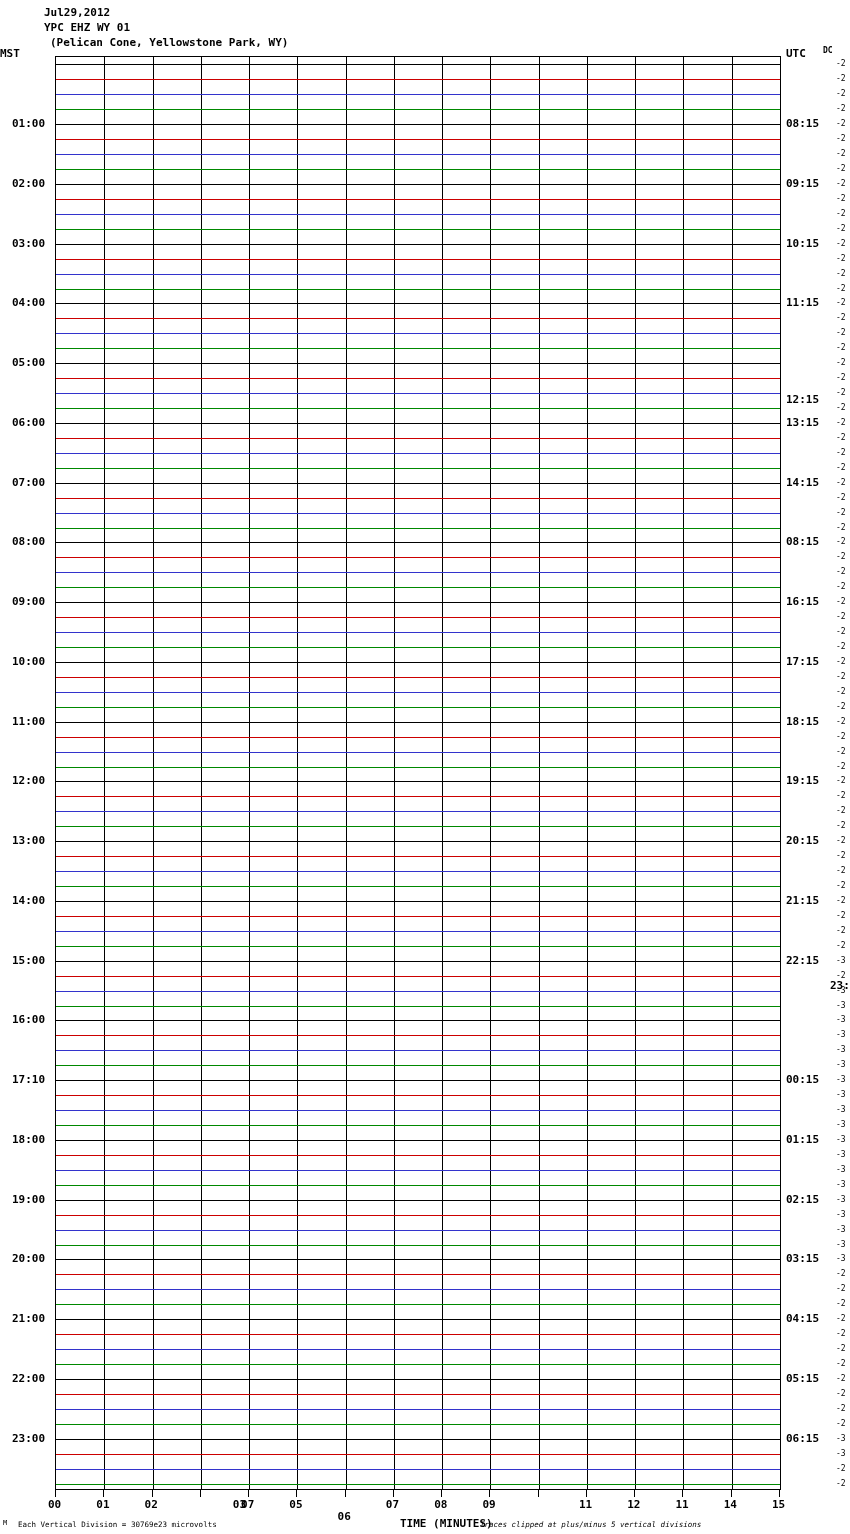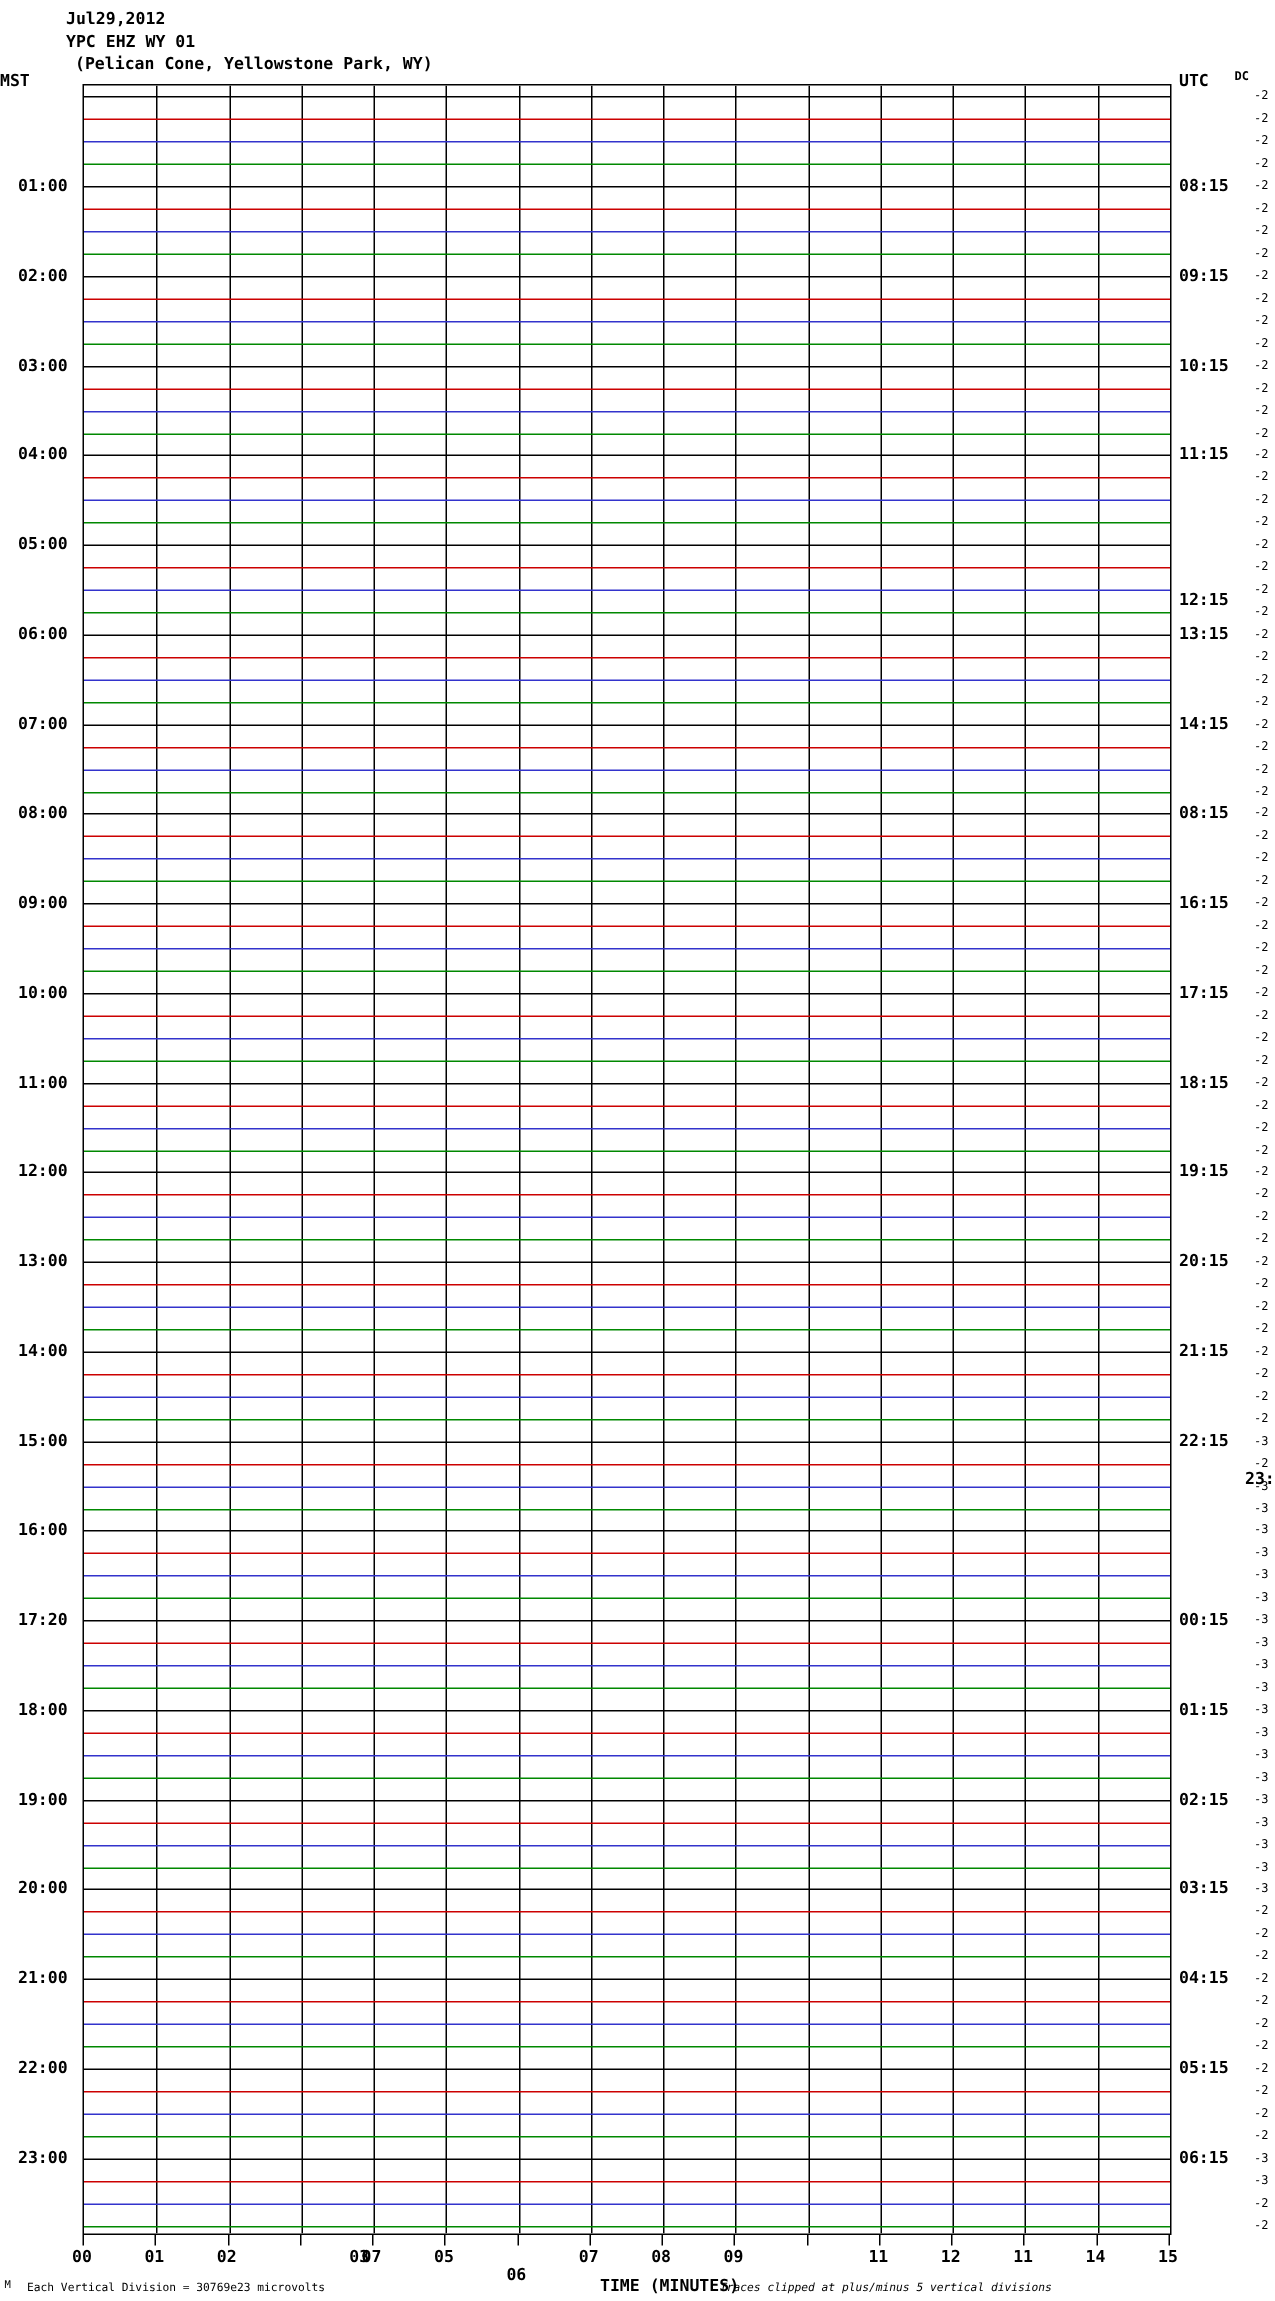--- a/index.html
+++ b/index.html
@@ -271,21 +271,21 @@
     <div class="ylab-l" style="top: 475.719px;">07:00</div>
     <div class="ylab-l" style="top: 535.469px;">08:00</div>
     <div class="ylab-l" style="top: 595.219px;">09:00</div>
     <div class="ylab-l" style="top: 654.969px;">10:00</div>
     <div class="ylab-l" style="top: 714.719px;">11:00</div>
     <div class="ylab-l" style="top: 774.469px;">12:00</div>
     <div class="ylab-l" style="top: 834.219px;">13:00</div>
     <div class="ylab-l" style="top: 893.969px;">14:00</div>
     <div class="ylab-l" style="top: 953.719px;">15:00</div>
     <div class="ylab-l" style="top: 1013.47px;">16:00</div>
-    <div class="ylab-l" style="top: 1073.22px;">17:20</div>
+    <div class="ylab-l" style="top: 1073.22px;">17:10</div>
     <div class="ylab-l" style="top: 1132.97px;">18:00</div>
     <div class="ylab-l" style="top: 1192.72px;">19:00</div>
     <div class="ylab-l" style="top: 1252.47px;">20:00</div>
     <div class="ylab-l" style="top: 1312.22px;">21:00</div>
     <div class="ylab-l" style="top: 1371.97px;">22:00</div>
     <div class="ylab-l" style="top: 1431.72px;">23:00</div>
   </div>
 <div id="ylabels-right">
     <div class="ylab-r" style="top: 117.219px;">08:15</div>
     <div class="ylab-r" style="top: 176.969px;">09:15</div>

